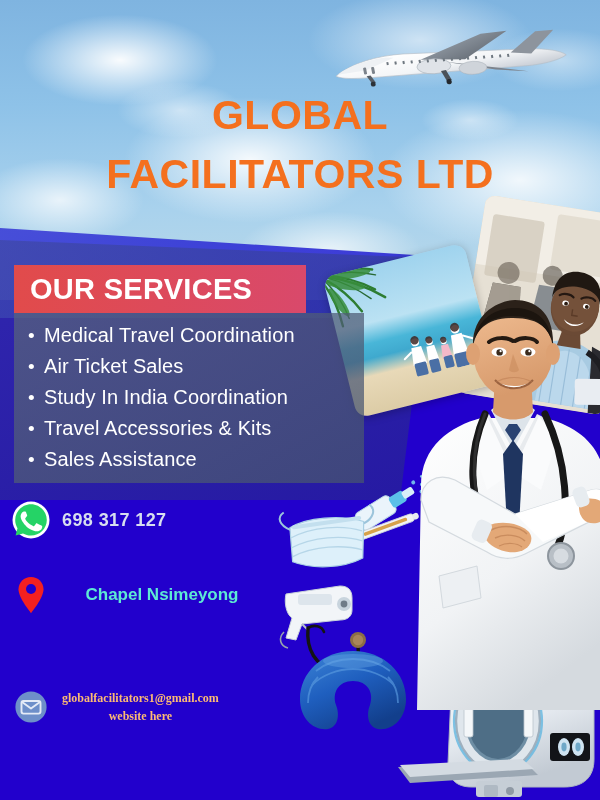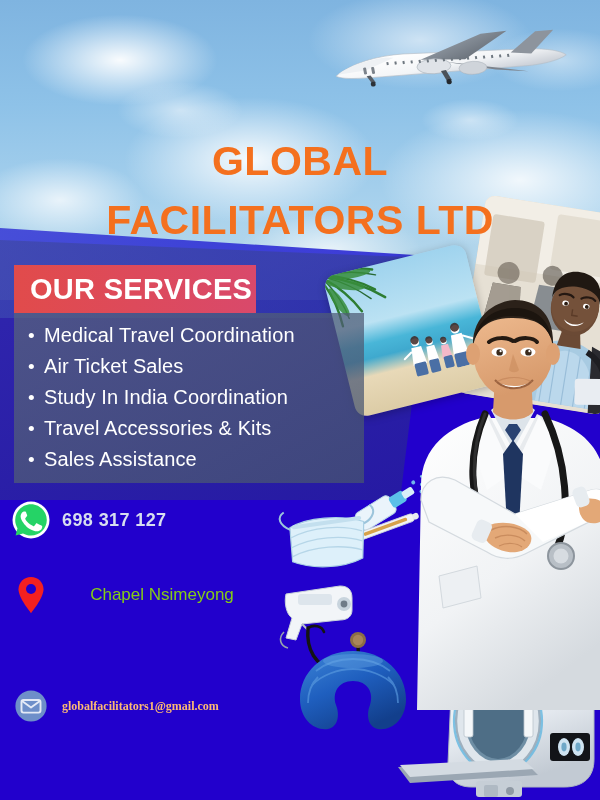--- a/index.html
+++ b/index.html
@@ -32,21 +32,21 @@
       radial-gradient(ellipse 100px 45px at 560px 60px, rgba(255,255,255,.45), rgba(255,255,255,0) 70%);
   }
 
   
   .plane { position:absolute; left:326px; top:20px; width:250px; height:90px; transform:rotate(-11deg); }
 
   
   .title-wrap { position:absolute; left:0; top:95px; width:600px; text-align:center; z-index:6; }
   .title-line {
     color:#F4701E; font-weight:700; letter-spacing:.5px;
-    font-family:"Liberation Sans", sans-serif; line-height:1.0;margin-top:46px;
+    font-family:"Liberation Sans", sans-serif; line-height:1.0;
   }
   .t1 { font-size:41px; }
   .t2 { font-size:41px; margin-top:18px; }
 
   
   .band {
     position:absolute; left:0; top:228px; width:600px; height:90px; z-index:3;
     background:linear-gradient(90deg,#3b3fd6 0%, #2b2ad4 55%, #2723d0 100%);
     clip-path:polygon(0 0, 430px 28px, 430px 90px, 0 90px);
     opacity:.9;
@@ -56,21 +56,21 @@
     background:linear-gradient(160deg, rgba(60,70,150,.55) 0%, rgba(40,50,120,.5) 100%);
     clip-path:polygon(0 0, 430px 18px, 400px 260px, 0 260px);
   }
 
   
   .svc-panel {
     position:absolute; left:14px; top:313px; width:350px; height:170px; z-index:5;
     background:linear-gradient(150deg, rgba(88,100,124,.72) 0%, rgba(70,84,112,.74) 100%);
   }
   .svc-banner {
-    position:absolute; left:14px; top:265px; width:242px; height:48px; z-index:6;
+    position:absolute; left:14px; top:265px; width:292px; height:48px; z-index:6;
     background:linear-gradient(90deg,#E14B4B 0%, #D9496B 100%);
     display:flex; align-items:center;
   }
   .svc-banner span {
     color:#fff; font-size:29px; font-weight:700; padding-left:16px; letter-spacing:.3px;
   }
   .svc-list { position:absolute; left:28px; top:325px; width:340px; z-index:7; }
   .svc-item {
     display:flex; align-items:baseline; color:#fff; font-size:20px;
     line-height:1.0; margin-bottom:11px; letter-spacing:.1px;
@@ -106,21 +106,21 @@
   .m-steth2 { left:300px; top:620px; width:110px; height:80px; }
   .m-scan   { left:398px; top:655px; width:205px; height:145px; }
 
   
   .contact { position:absolute; left:0; top:500px; width:340px; z-index:9; }
   .row { display:flex; align-items:center; margin-bottom:6px; }
   .icon-cell { width:62px; display:flex; justify-content:center; align-items:center; flex:0 0 62px; }
   .phone-block { color:#D8DEEF; font-size:18px; font-weight:700; line-height:1.35; letter-spacing:.4px; }
 
   .addr-row { display:flex; align-items:center; margin-top:36px; }
-  .addr-text { color:#84cc16; font-size:17px; font-weight:400; line-height:1.35; text-align:center; width:200px; }
+  .addr-text { color:#5eead4; font-size:17px; font-weight:700; line-height:1.35; text-align:center; width:200px; }
 
   
   .footer { position:absolute; left:0; top:675px; width:360px; z-index:9; }
   .soc-row { display:flex; align-items:center; }
   .soc-icons { width:62px; display:flex; gap:5px; justify-content:center; flex:0 0 62px; padding-left:4px;}
   .soc-name { color:#E2E7F5; font-size:16px; font-weight:700; letter-spacing:.2px; }
   .mail-row { display:flex; align-items:center; margin-top:14px; }
   .mail-block { color:#fdba74; font-size:12px; font-weight:700; line-height:1.5;font-family:Liberation Serif, serif; }
   .mail-block .w { display:block; text-align:center; }
 </style>
@@ -532,17 +532,18 @@
     <div class="mail-row">
       <div class="icon-cell">
         <svg width="34" height="34" viewBox="0 0 34 34">
           <circle cx="17" cy="17" r="15.6" fill="#6E8FC9"></circle>
           <rect x="7.5" y="11" width="19" height="12.6" rx="2" fill="none" stroke="#E4EAF6" stroke-width="1.9"></rect>
           <path d="M8.4 12.2 L17 18.6 L25.6 12.2" fill="none" stroke="#E4EAF6" stroke-width="1.9" stroke-linecap="round" stroke-linejoin="round"></path>
         </svg>
       </div>
       <div class="mail-block">
         <span>globalfacilitators1@gmail.com</span>
+        <span class="w">website here</span>
       </div>
     </div>
   </div>
 
 </div>
 
 </body></html>

